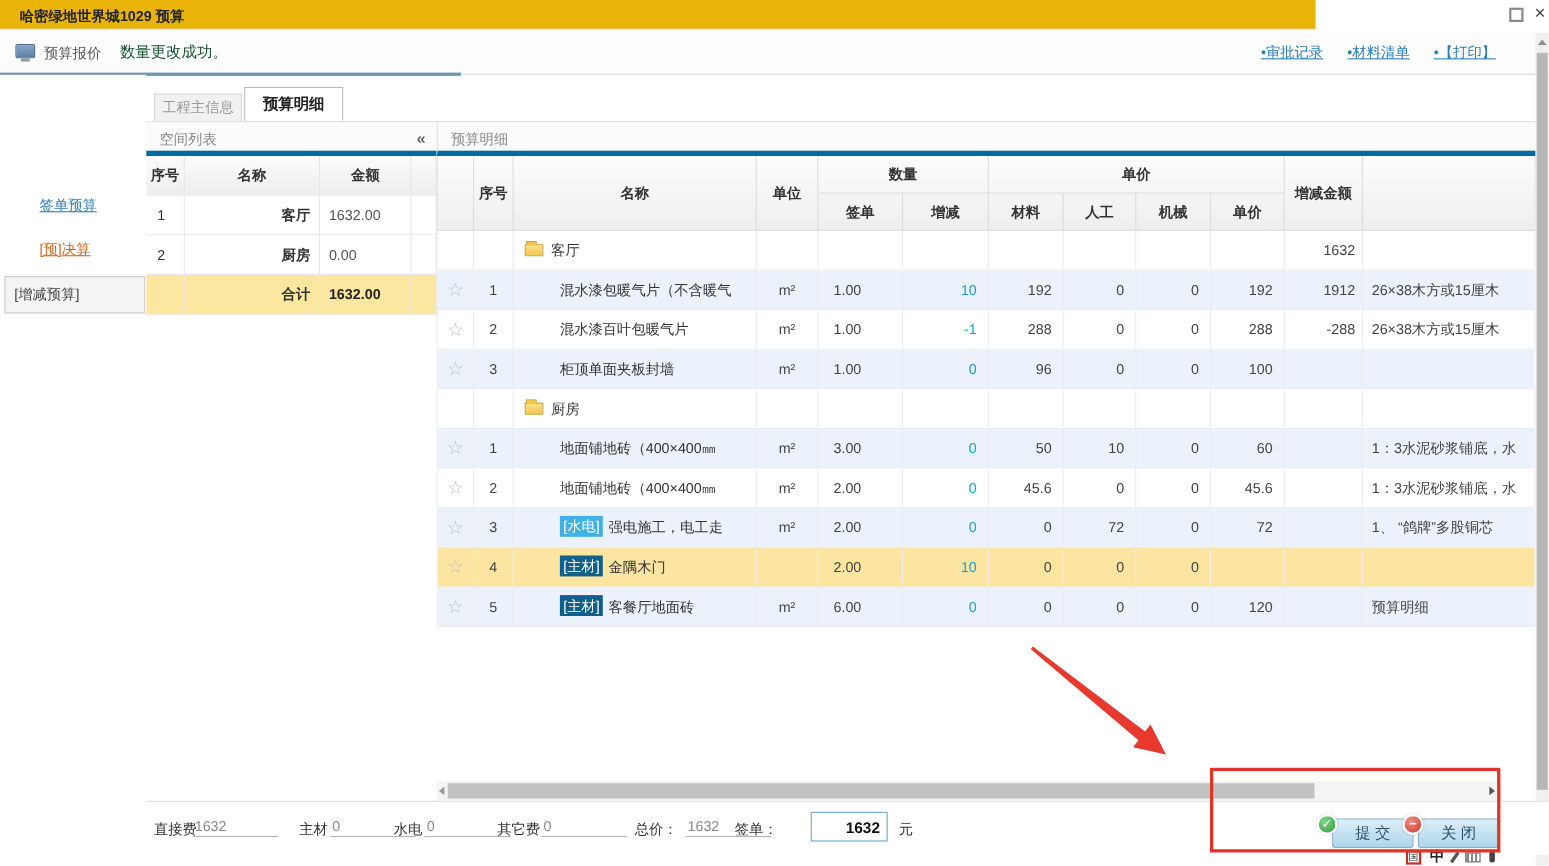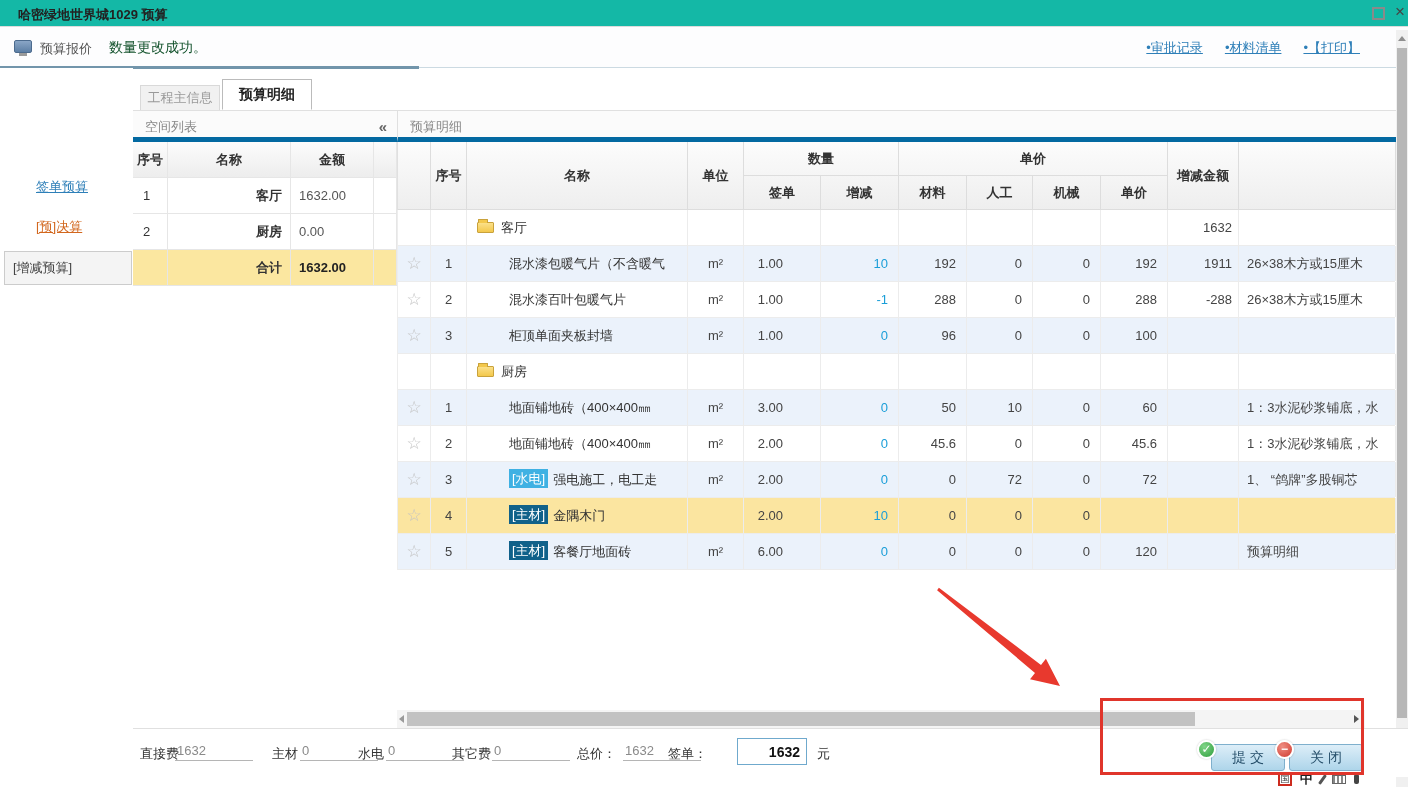--- a/index.html
+++ b/index.html
@@ -1,21 +1,21 @@
 <!DOCTYPE html>
 <html><head>
 <meta charset="utf-8">
 <style>
   * { margin:0; padding:0; box-sizing:border-box; }
   html,body { width:1408px; height:787px; overflow:hidden; }
   body { font-family:"Liberation Sans","DejaVu Sans",sans-serif; font-size:13px; color:#333; background:#fff; position:relative; }
   .abs { position:absolute; }
 
   
-  .titlebar { left:0; top:0; width:1408px; height:27px; background:#14b8a6; border-bottom:1px solid #dcdcdc; }
+  .titlebar { left:0; top:0; width:1196px; height:27px; background:#eab308; border-bottom:1px solid #dcdcdc; }
   .titlebar .ttl { position:absolute; left:18px; top:6px; font-weight:bold; font-size:13px; color:#222; }
   .win-max { position:absolute; left:1372px; top:7px; width:13px; height:13px; border:2px solid #8a8a8a; }
   .win-close { position:absolute; left:1392px; top:2px; font-size:17px; color:#444; width:16px; text-align:center; cursor:pointer; }
 
   
   .toolbar { left:0; top:27px; width:1408px; height:41px; background:#fdfdfe; }
   .monitor-icon { position:absolute; left:14px; top:13px; width:18px; height:13px; background:linear-gradient(#8aa6c6,#5d7fa5); border:1px solid #4c6b8e; border-radius:2px; }
   .monitor-icon:after { content:""; position:absolute; left:4px; bottom:-4px; width:8px; height:3px; background:#9a9a9a; }
   .app-label { position:absolute; left:40px; top:13px; color:#555; }
   .status-msg { position:absolute; left:109px; top:12px; color:#14532d; font-size:14px; }
@@ -223,21 +223,21 @@
       <div class="c-star">☆</div>
       <div class="c-seq">1</div>
       <div class="c-name"><span>混水漆包暖气片（不含暖气</span></div>
       <div class="c-unit">m²</div>
       <div class="c-num c-sign">1.00</div>
       <div class="c-num c-chg">10</div>
       <div class="c-num">192</div>
       <div class="c-num">0</div>
       <div class="c-num">0</div>
       <div class="c-num">192</div>
-      <div class="c-num c-amt">1911</div>
+      <div class="c-num c-amt">1912</div>
       <div class="c-rem">26×38木方或15厘木</div>
     </div>
     <div class="drow white">
       <div class="c-star">☆</div>
       <div class="c-seq">2</div>
       <div class="c-name"><span>混水漆百叶包暖气片</span></div>
       <div class="c-unit">m²</div>
       <div class="c-num c-sign">1.00</div>
       <div class="c-num c-chg">-1</div>
       <div class="c-num">288</div>

